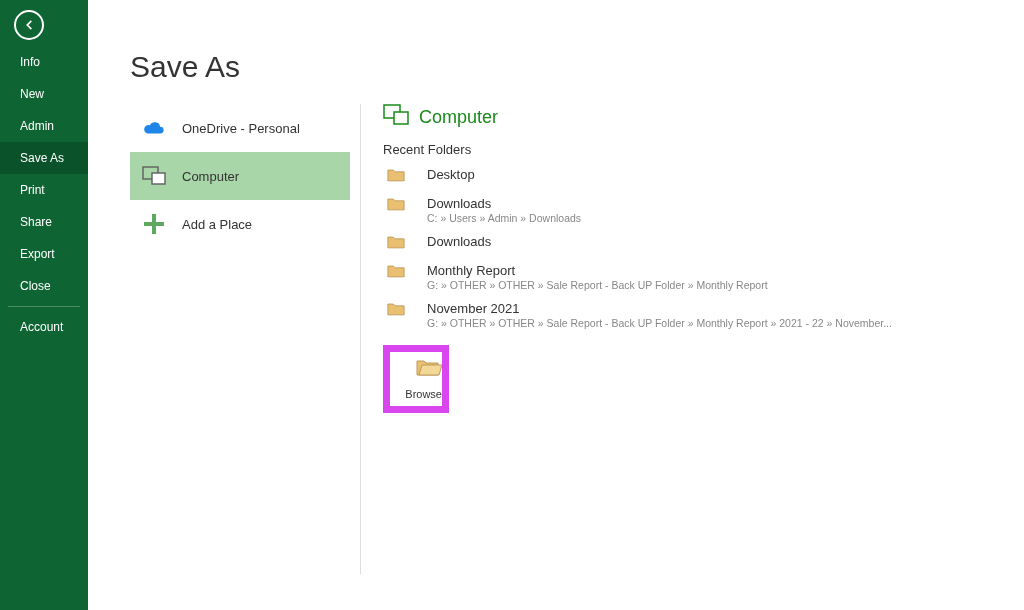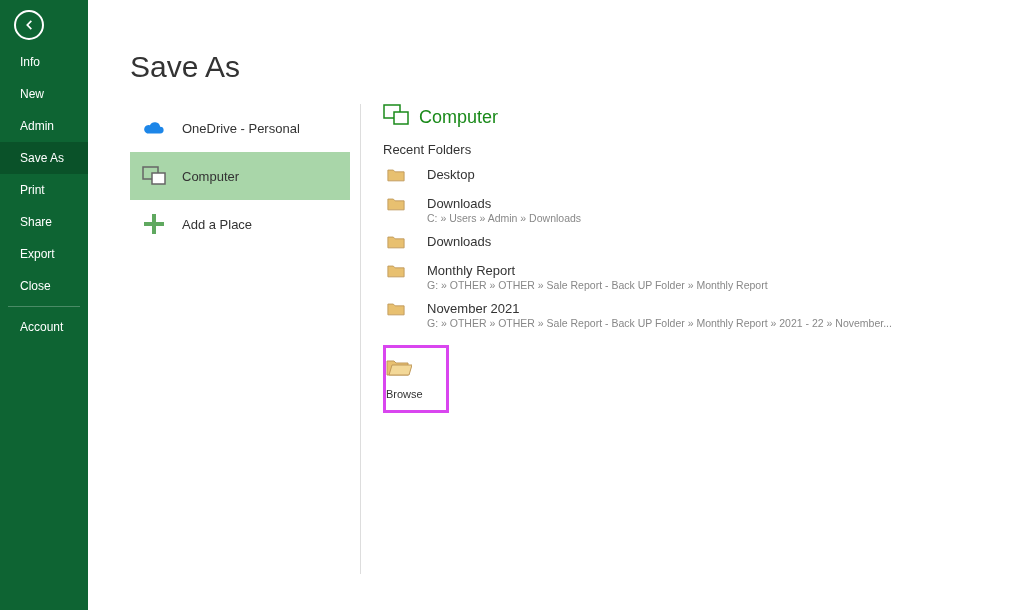--- a/index.html
+++ b/index.html
@@ -92,22 +92,22 @@
   }
   .details-header .hd-text { color:#1a8a1a; font-size:18px; font-weight:400;}
   .section-title { color:#333; font-size:13px; margin-bottom:6px; }
 
   .folder-entry { display:flex; align-items:flex-start; gap:22px; padding:4px 0 6px 4px; cursor:pointer; }
   .folder-icon { flex:0 0 18px; margin-top:1px;}
   .folder-text .fname { color:#333; font-size:13px; }
   .folder-text .fpath { color:#888; font-size:10.5px; margin-top:1px; }
 
   .browse-box {
-    width:66px; height:68px; border:3px solid #d946ef; margin-top:10px;
-    display:flex; flex-direction:column; align-items:flex-start; justify-content:center;
+    width:66px; height:68px; border:7px solid #d946ef; margin-top:10px;
+    display:flex; flex-direction:column; align-items:flex-end; justify-content:center;
     gap:8px; cursor:pointer; font-size:11px; color:#333;
   }
 
   
   .cloud-icon { width:22px; height:14px; }
   .plus-icon { width:20px; height:20px; }
 </style>
 </head>
 <body>
 

